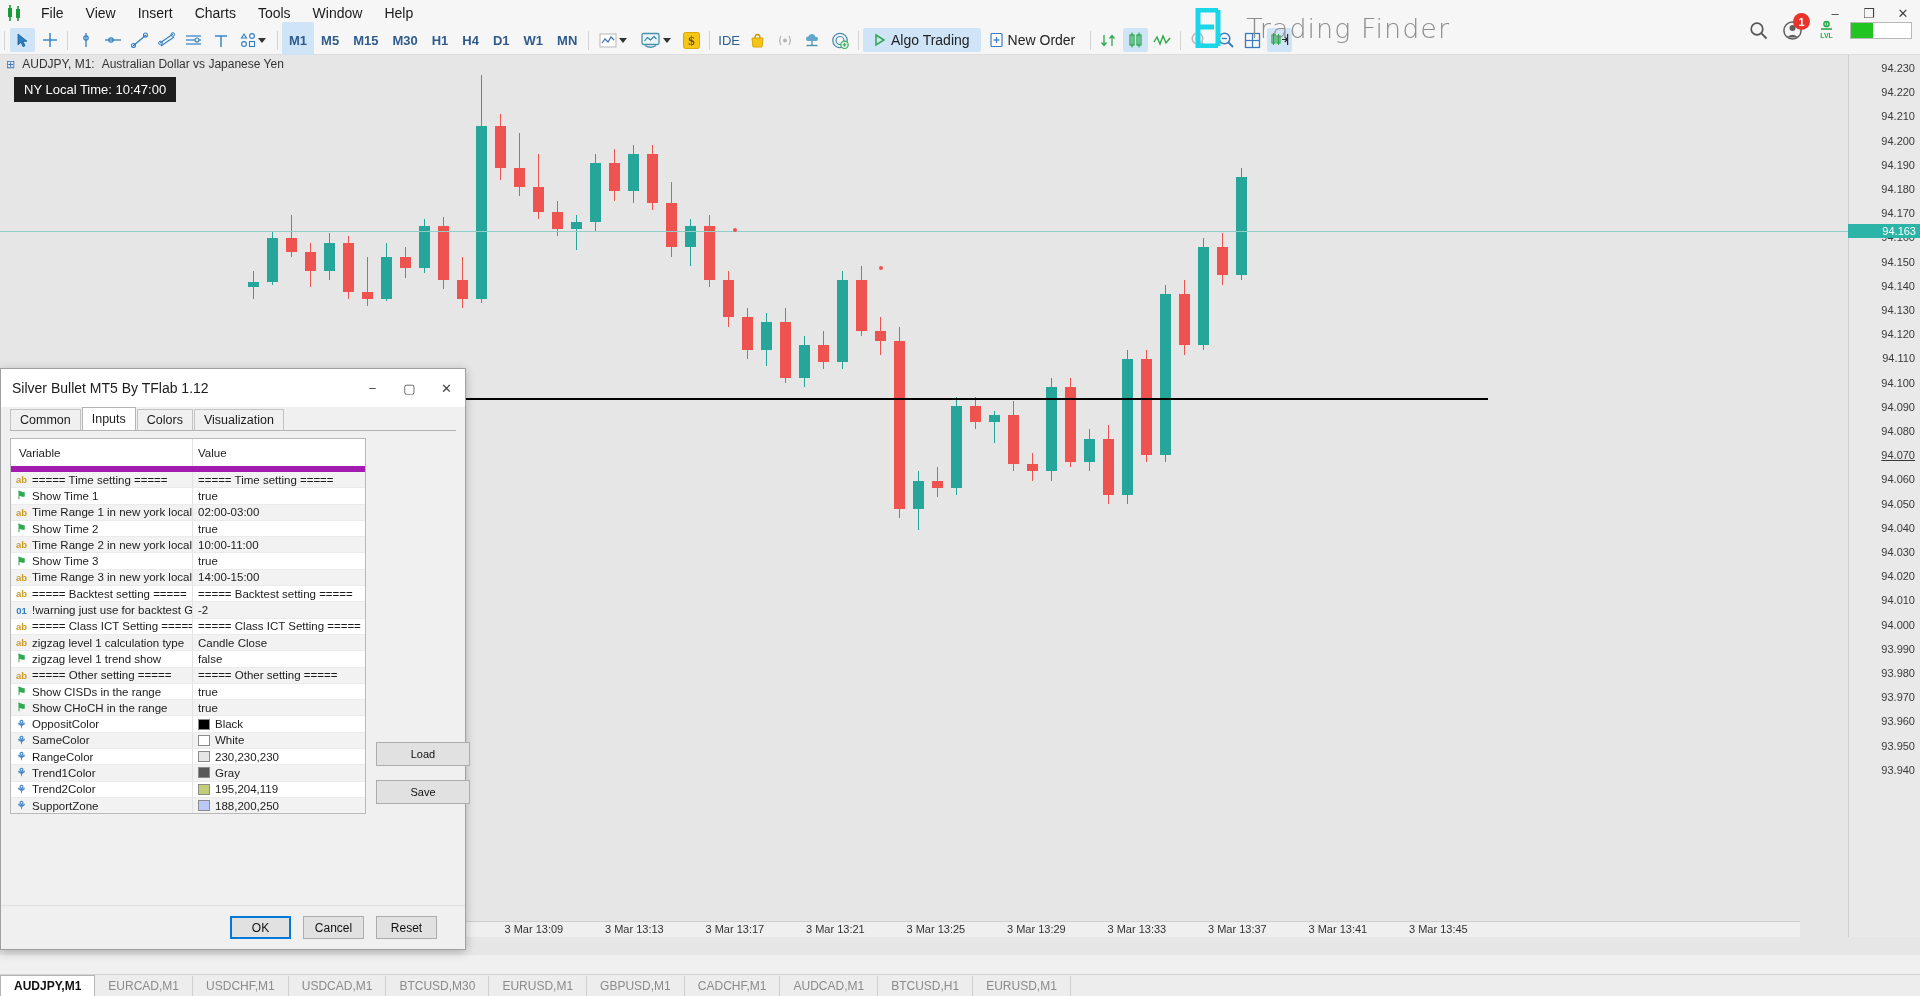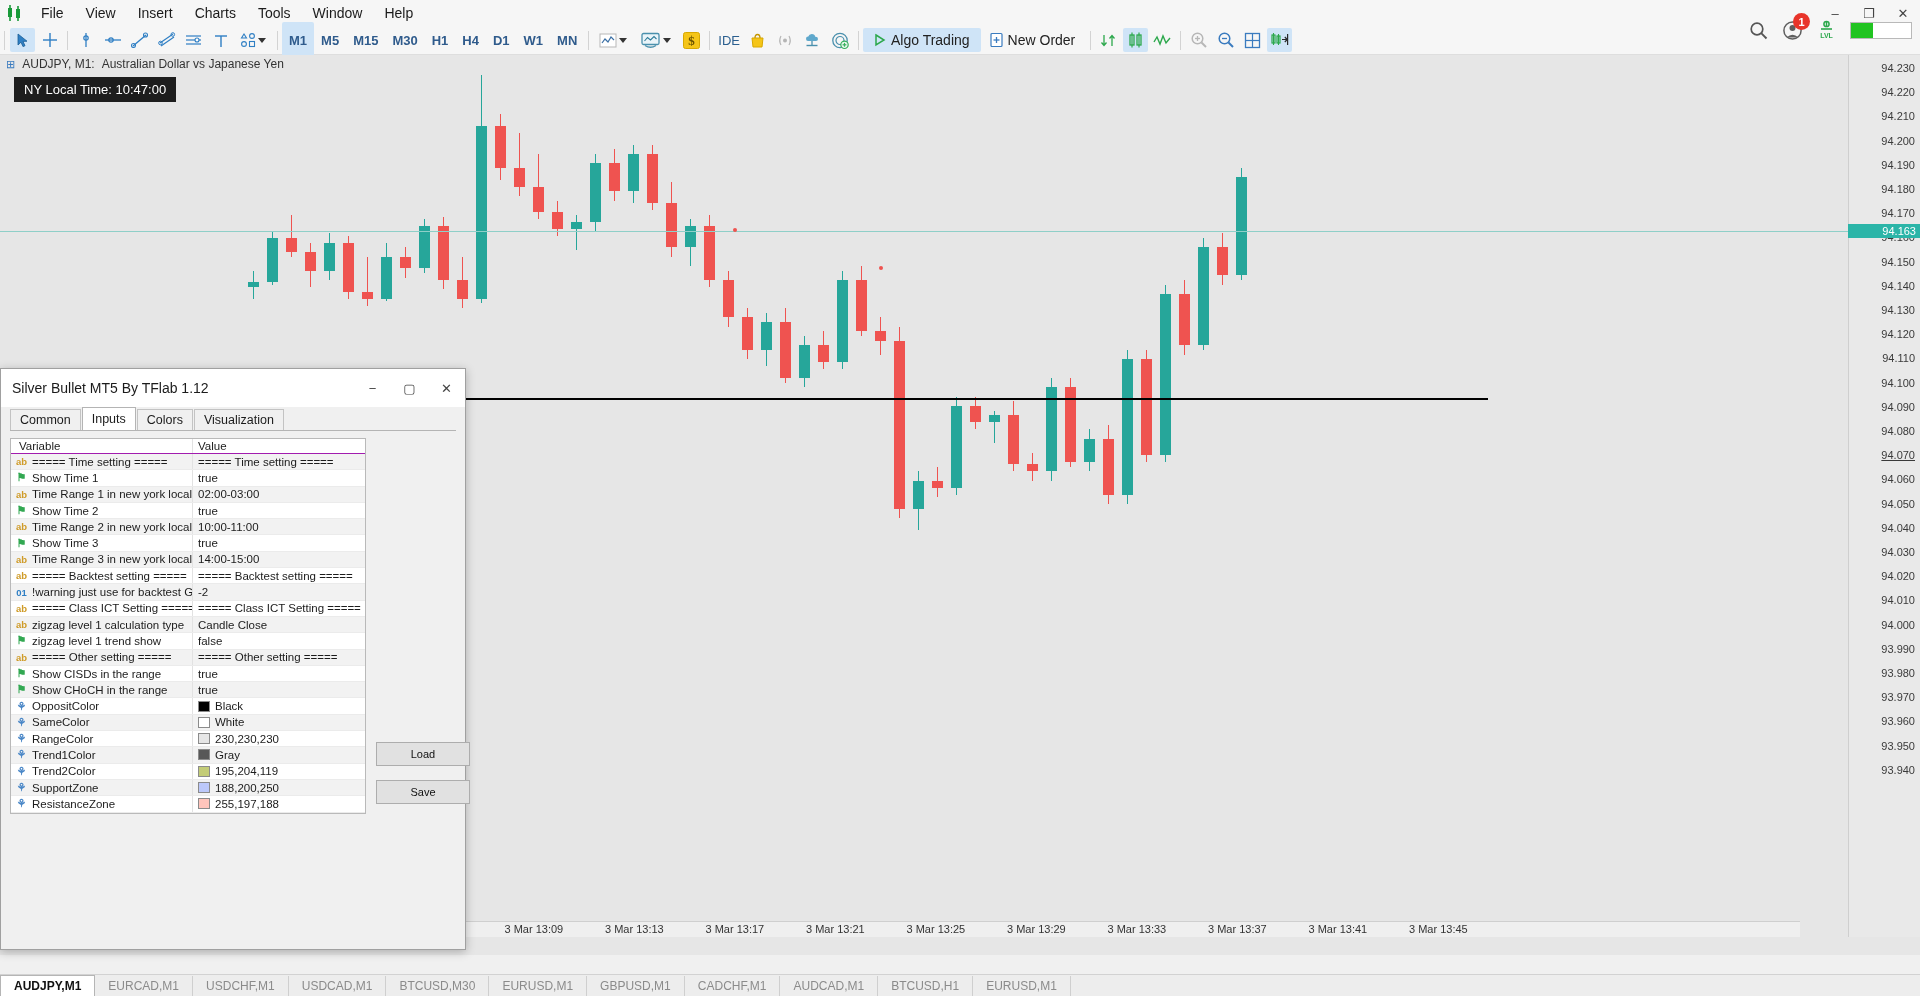--- a/index.html
+++ b/index.html
@@ -186,21 +186,21 @@
   }
   .grid {
     margin-top: 7px; background: #fff; border: 1px solid #b9b9b9;
     width: 356px; height: 376px; overflow: hidden;
   }
   .grow {
     display: flex; height: 16.3px; align-items: center;
     border-bottom: 1px solid #ebebeb; font-size: 11.5px;
   }
   .grow.head {
-    background: #fff; border-bottom: 1px solid #a21caf; height: 15px;
+    background: #fff; border-bottom: 6px solid #a21caf; height: 33px;
   }
   .grow.alt { background: #f2f2f2; }
   .gcol-v {
     width: 182px; display: flex; align-items: center; gap: 4px;
     padding-left: 4px; border-right: 1px solid #e2e2e2; height: 100%;
     overflow: hidden; white-space: nowrap;
   }
   .gcol-val {
     flex: 1; padding-left: 5px; display: flex; align-items: center;
     gap: 5px; overflow: hidden; white-space: nowrap; height: 100%;
@@ -480,20 +480,27 @@
           <rect x="2" y="3" width="3" height="8" fill="none" stroke="#2ca84c" stroke-width="1.2"></rect>
           <line x1="3.5" y1="1" x2="3.5" y2="13" stroke="#2ca84c" stroke-width="1.1"></line>
           <rect x="7" y="4" width="3" height="7" fill="none" stroke="#2ca84c" stroke-width="1.2"></rect>
           <line x1="8.5" y1="2" x2="8.5" y2="13" stroke="#2ca84c" stroke-width="1.1"></line>
           <path d="M12 7.5 L17 7.5 M14.8 5 L17.3 7.5 L14.8 10" fill="none" stroke="#2a2a2a" stroke-width="1.2"></path>
           <line x1="17.6" y1="2" x2="17.6" y2="13" stroke="#2a2a2a" stroke-width="1.2"></line>
         </svg>
     </div>
   </div>
 
+  <div class="brand">
+    <svg width="46" height="40" viewBox="0 0 46 40">
+      <path d="M30 2 L30 38" stroke="#19d7e8" stroke-width="5" fill="none"></path>
+      <path d="M30 2 L10 2 L10 19 L26 19 L10 19 L10 38 L30 38" stroke="#19d7e8" stroke-width="5" fill="none" stroke-linejoin="miter"></path>
+    </svg>
+    <span class="brand-name">Trading Finder</span>
+  </div>
 
   <div class="brand-right">
     <div>
       <svg width="19" height="19" viewBox="0 0 19 19">
           <circle cx="8" cy="8" r="5.8" fill="none" stroke="#555" stroke-width="1.7"></circle>
           <line x1="12.2" y1="12.2" x2="17.5" y2="17.5" stroke="#555" stroke-width="1.9"></line>
         </svg>
     </div>
     <div style="position:relative;">
       <svg width="21" height="21" viewBox="0 0 21 21">
@@ -1050,15 +1057,20 @@
             </div>
           </div>
       </div>
 
       <div class="side-btns">
         <div class="sbtn">Load</div>
         <div class="sbtn">Save</div>
       </div>
     </div>
 
+    <div class="dlg-footer">
+      <div class="fbtn primary">OK</div>
+      <div class="fbtn">Cancel</div>
+      <div class="fbtn">Reset</div>
+    </div>
   </div>
 
 </div>
 
 </body></html>

